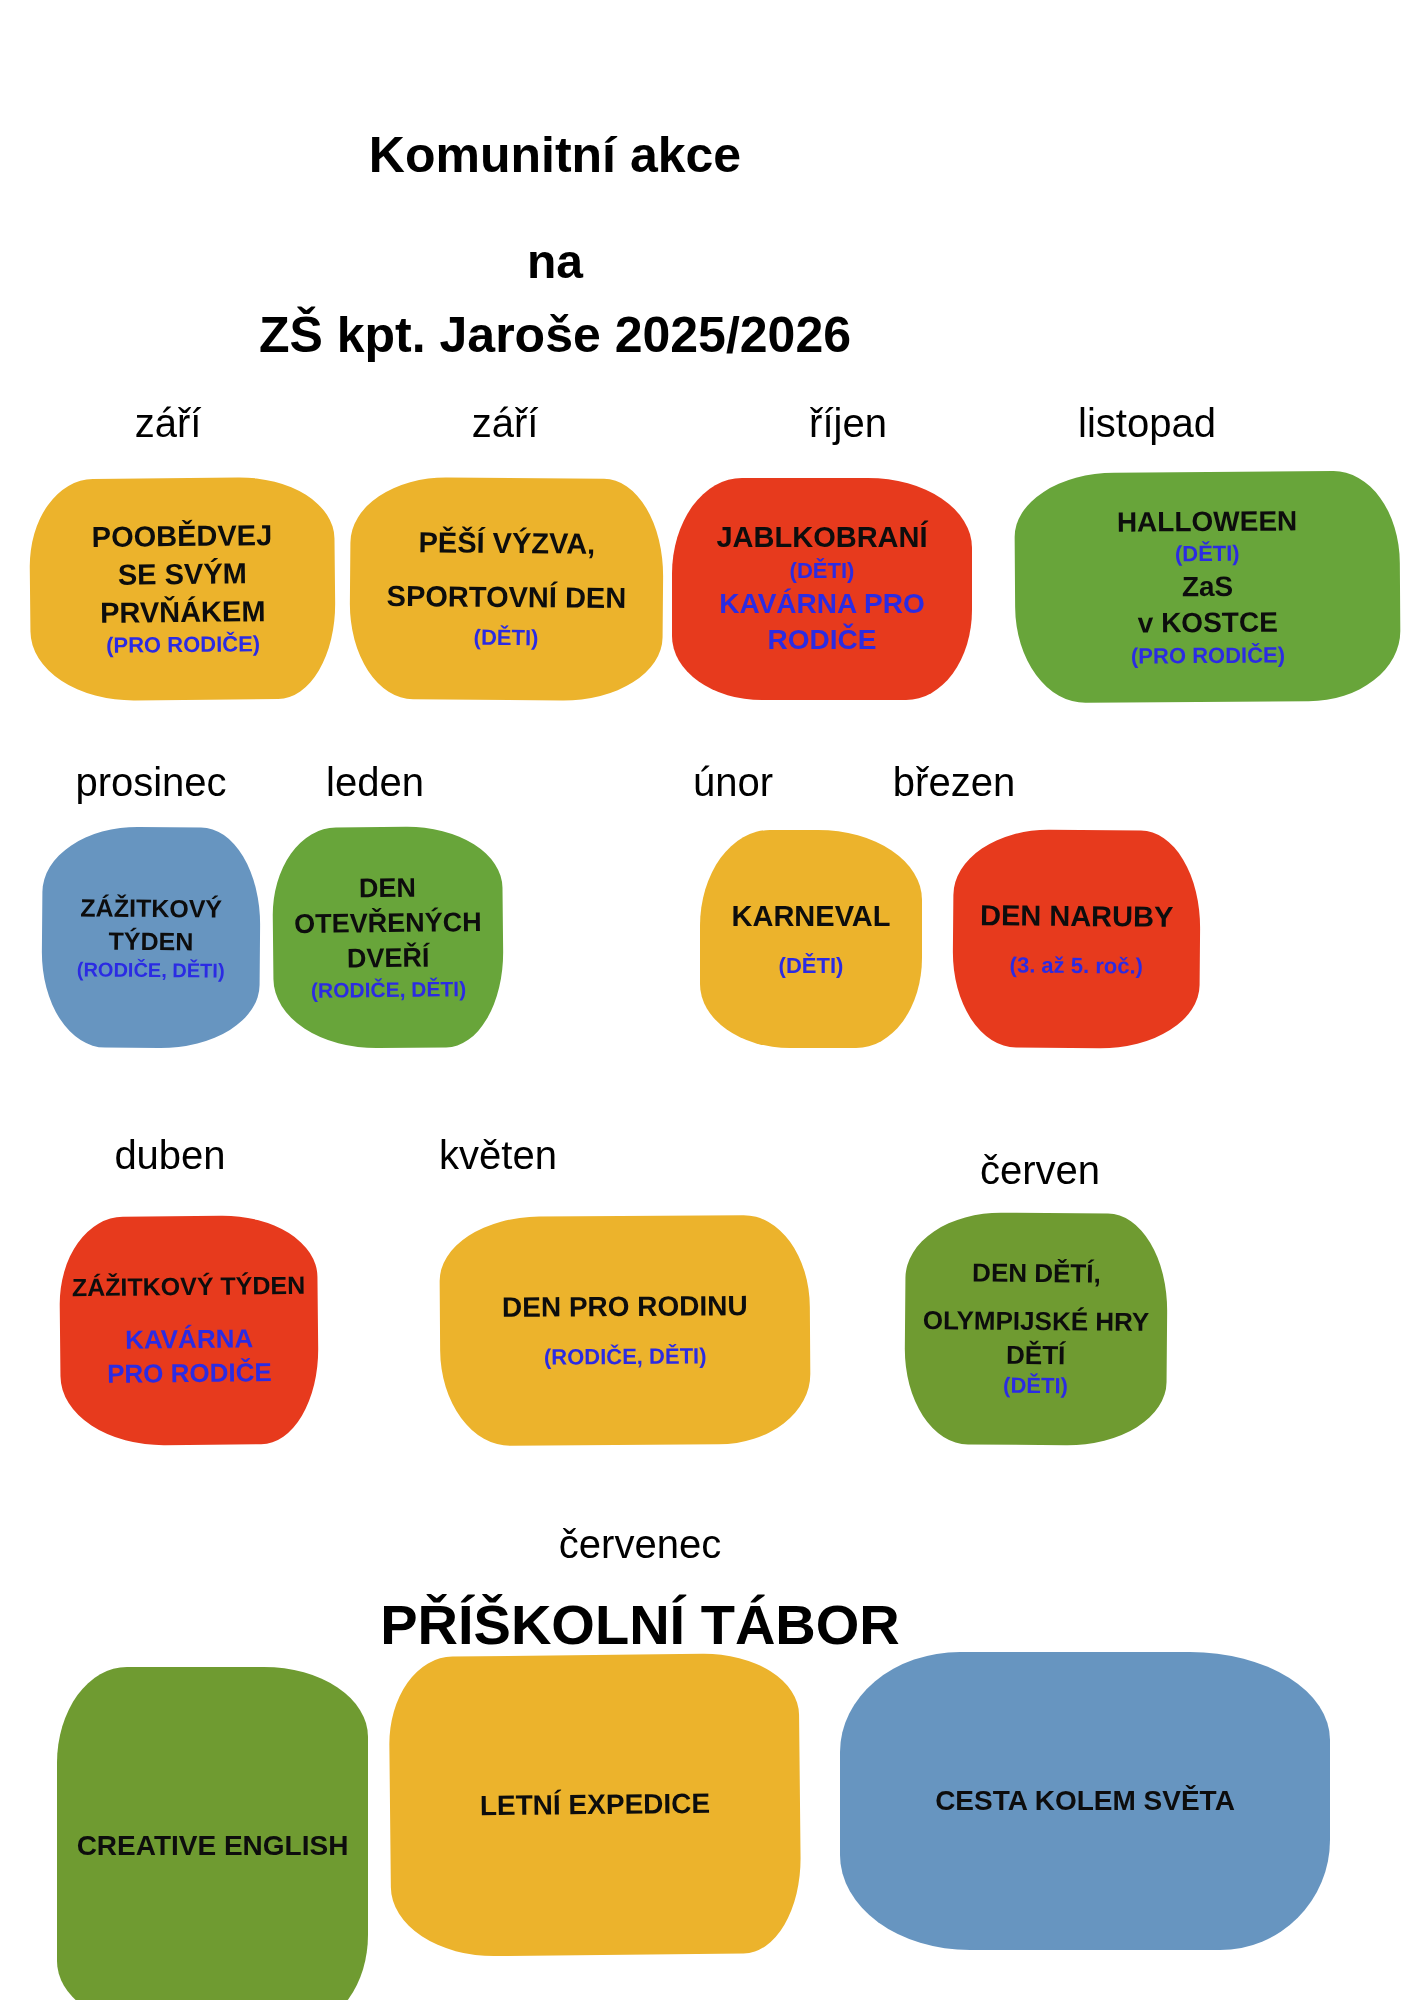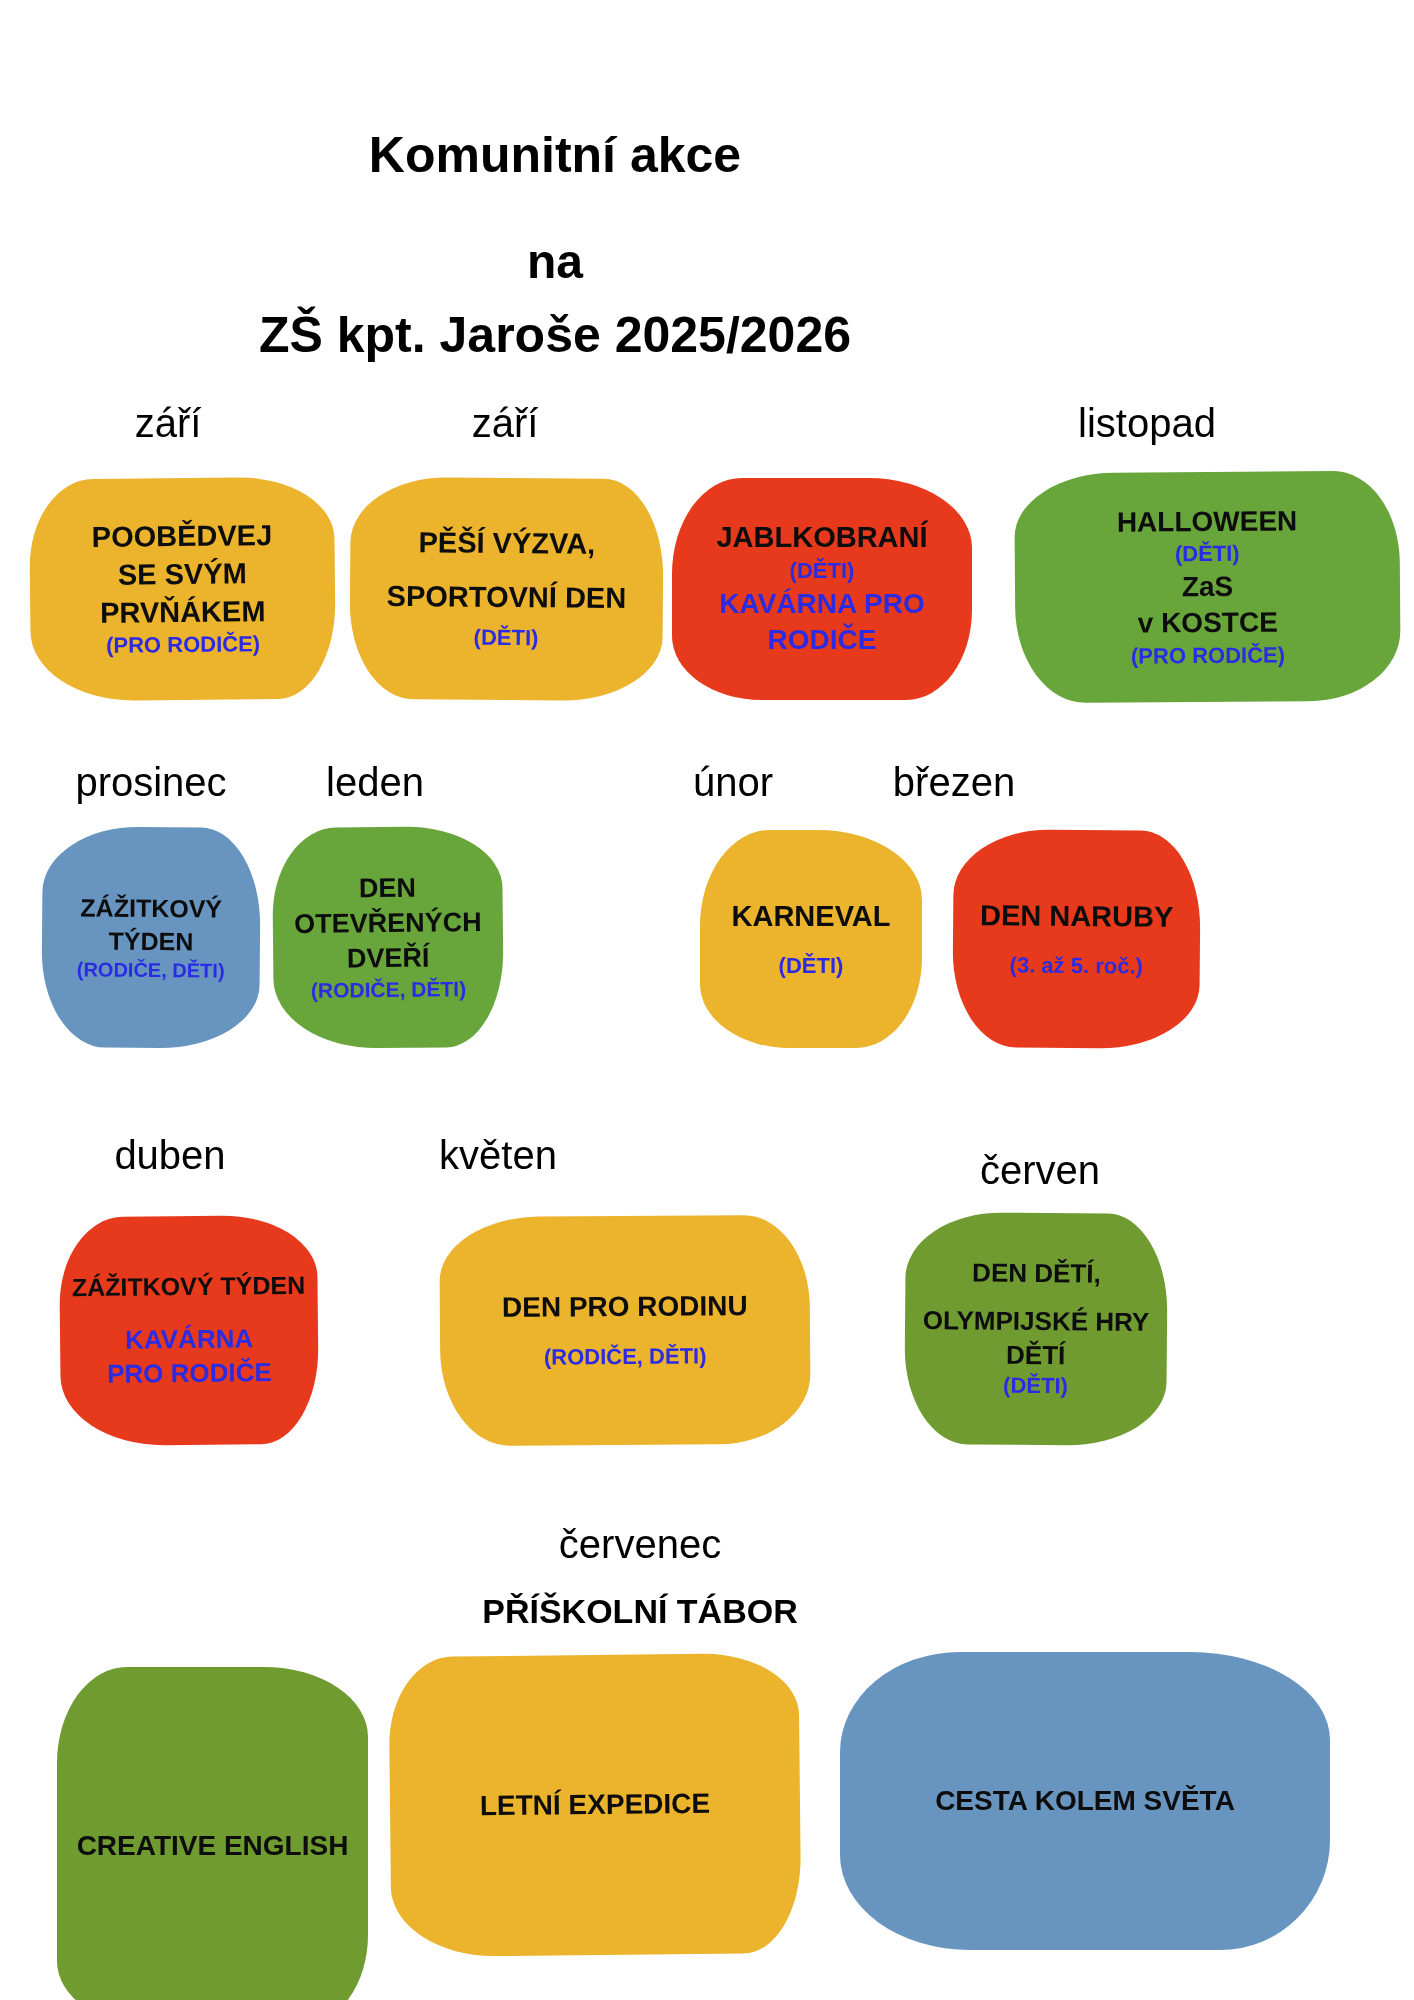--- a/index.html
+++ b/index.html
@@ -10,21 +10,21 @@
   .title{position:absolute;left:0;width:100%;font-weight:700;color:#000;line-height:1.1;}
   .title.l1{top:128px;font-size:50px;}
   .title.l2{top:236px;font-size:48px;}
   .title.l3{top:308px;font-size:50px;}
   .month{position:absolute;width:300px;text-align:center;font-size:40px;font-weight:400;color:#000;}
   .m0{left:18px;top:401px;}  .m1{left:355px;top:401px;} .m2{left:698px;top:401px;}  .m3{left:997px;top:401px;}
   .m4{left:1px;top:760px;}   .m5{left:225px;top:760px;} .m6{left:583px;top:760px;}  .m7{left:804px;top:760px;}
   .m8{left:20px;top:1133px;} .m9{left:348px;top:1133px;}.m10{left:890px;top:1148px;}
   .m11{left:490px;top:1522px;}
   .camp-heading{position:absolute;left:340px;top:1592px;width:600px;text-align:center;
-                font-size:34px;font-weight:700;color:#000;}
+                font-size:56px;font-weight:700;color:#000;}
   
   .blob{position:absolute;display:flex;flex-direction:column;align-items:center;justify-content:center;
         text-align:center;padding:10px 6px;box-sizing:border-box;}
   .ln{font-weight:700;font-size:29px;line-height:1.3;color:#0d0d0d;}
   .acc{font-weight:700;font-size:22px;line-height:1.3;}
   .lnb{font-weight:700;font-size:28px;line-height:1.3;}
   .gap8{margin-top:8px;} .gap14{margin-top:14px;} .gap16{margin-top:16px;} .gap18{margin-top:18px;} .gap20{margin-top:20px;}
   
   .c0{left:30px;top:478px;width:305px;height:222px;}
   .c1{left:350px;top:478px;width:313px;height:222px;}
@@ -61,20 +61,21 @@
 <div class="page">
 
   <div class="title-block">
     <div class="title l1">Komunitní akce</div>
     <div class="title l2">na</div>
     <div class="title l3">ZŠ kpt. Jaroše 2025/2026</div>
   </div>
 
   <div class="month m0">září</div>
   <div class="month m1">září</div>
+  <div class="month m2">říjen</div>
   <div class="month m3">listopad</div>
   <div class="month m4">prosinec</div>
   <div class="month m6">únor</div>
   <div class="month m5">leden</div>
   <div class="month m7">březen</div>
   <div class="month m8">duben</div>
   <div class="month m9">květen</div>
   <div class="month m11">červenec</div>
   <div class="month m10">červen</div>
 

